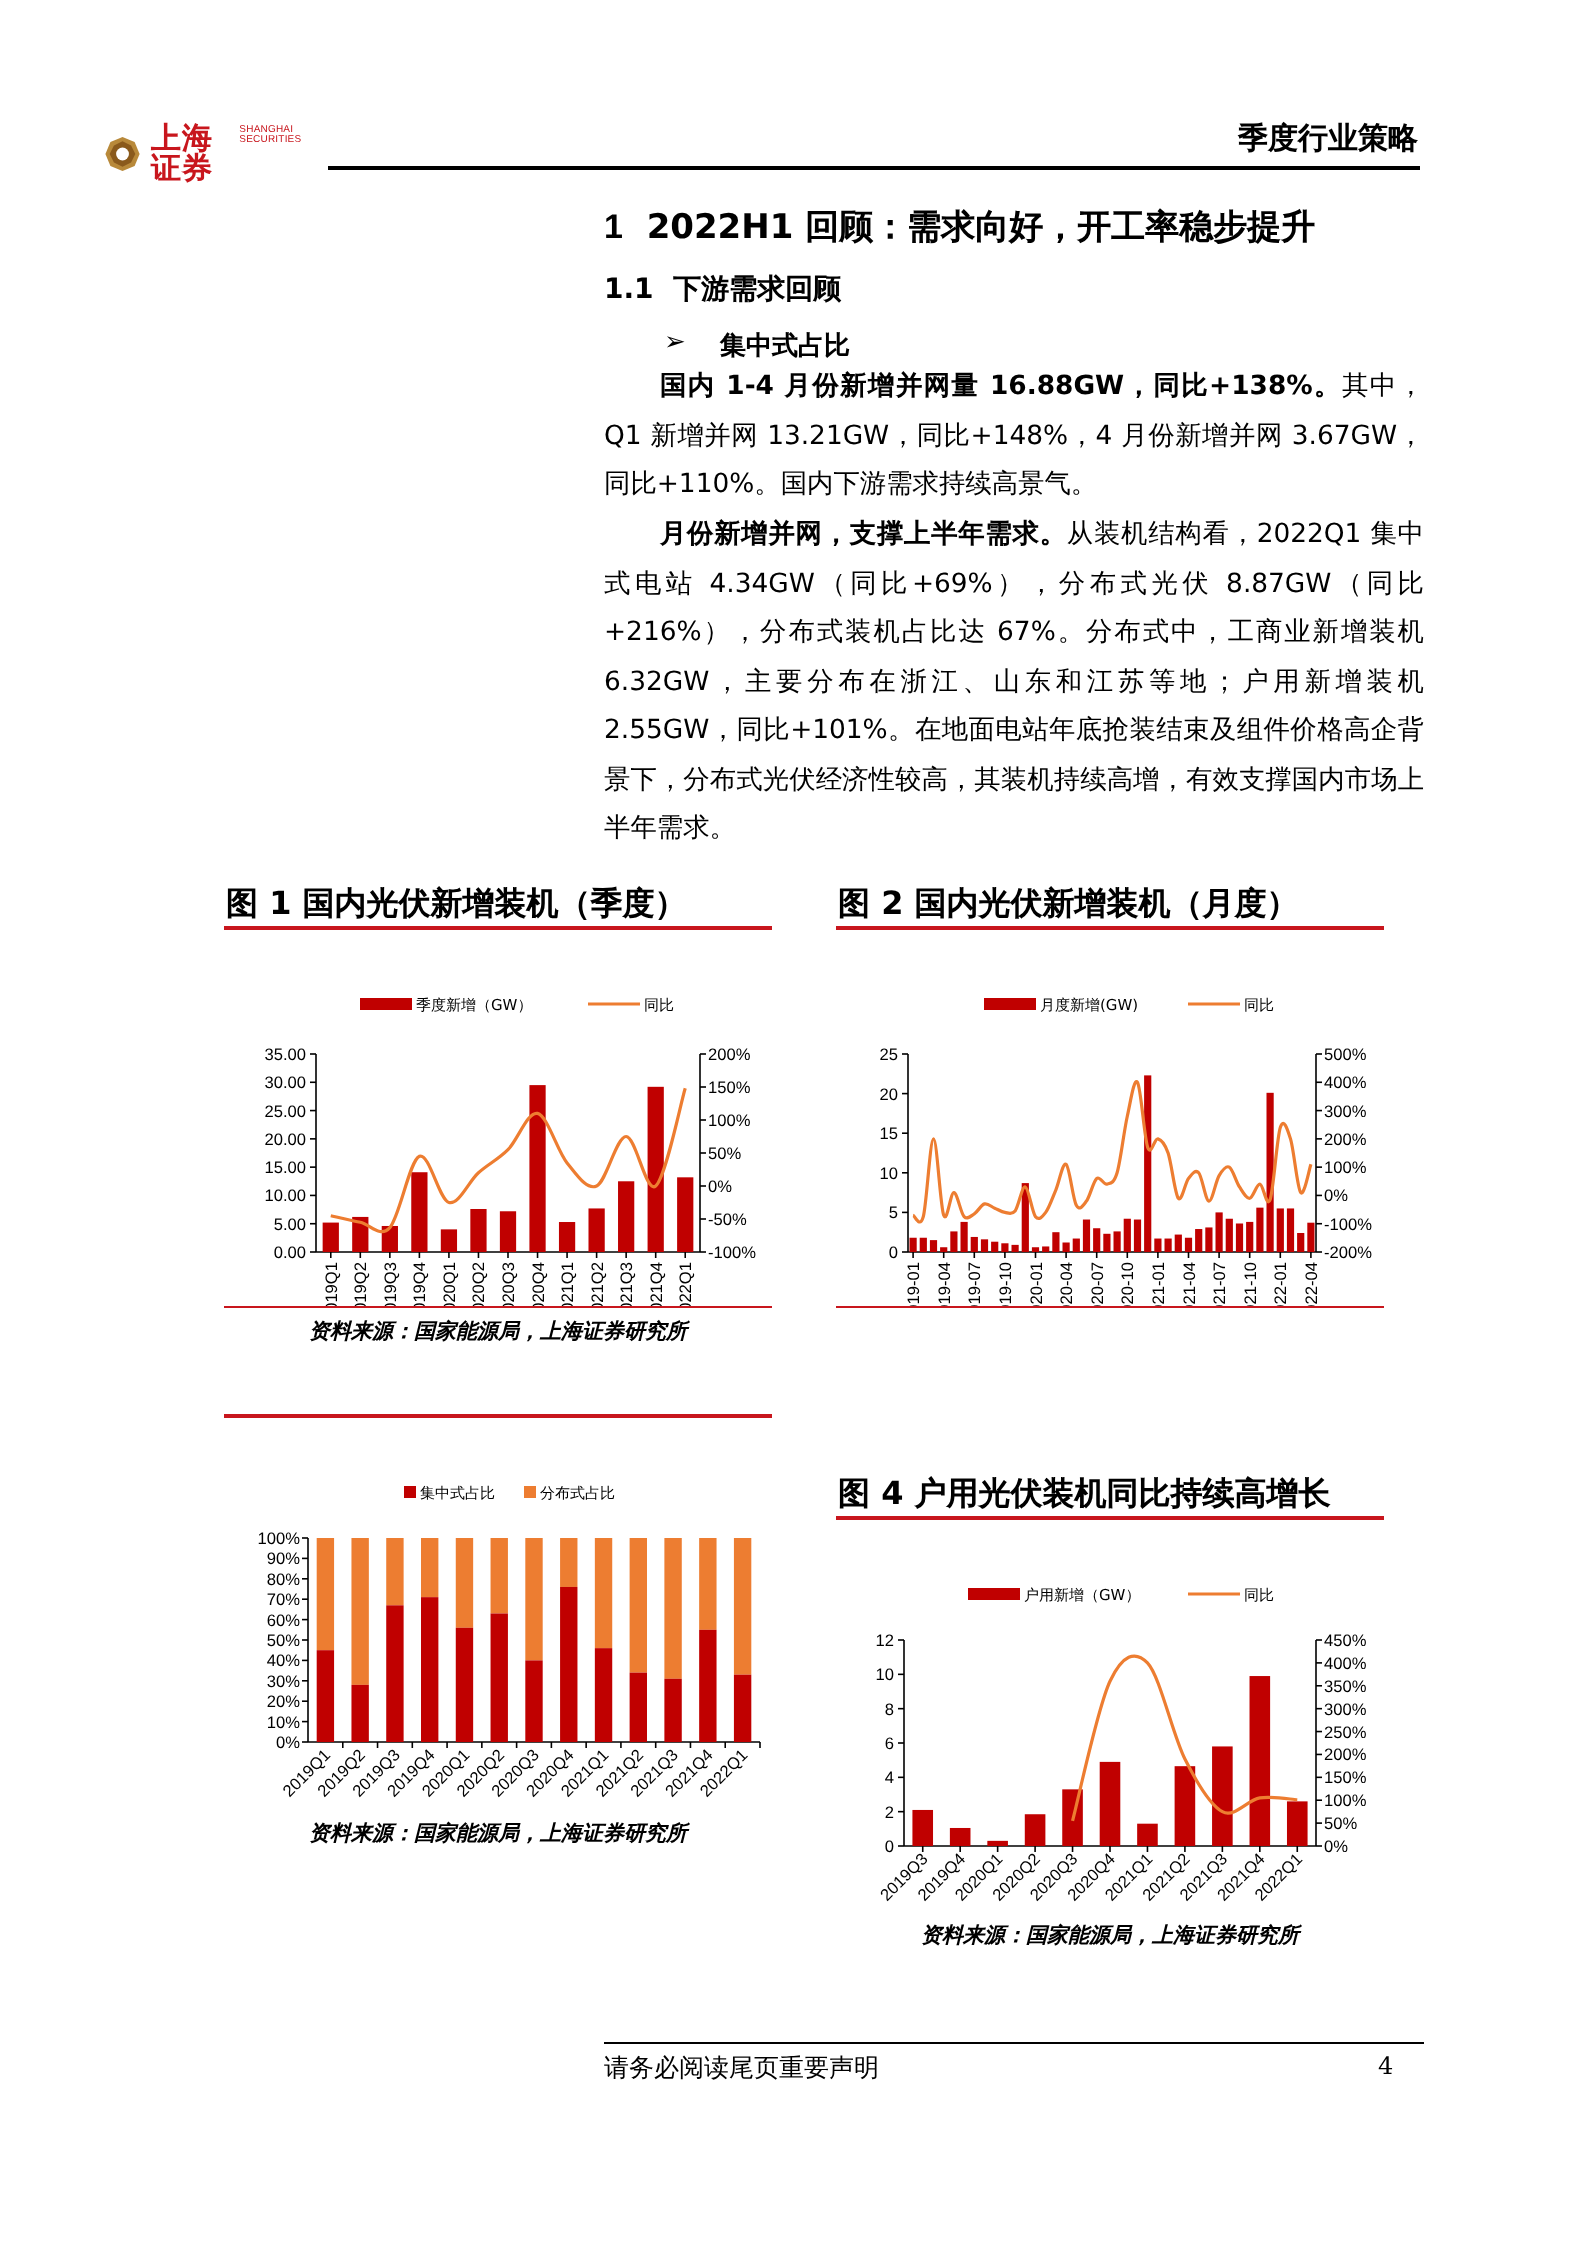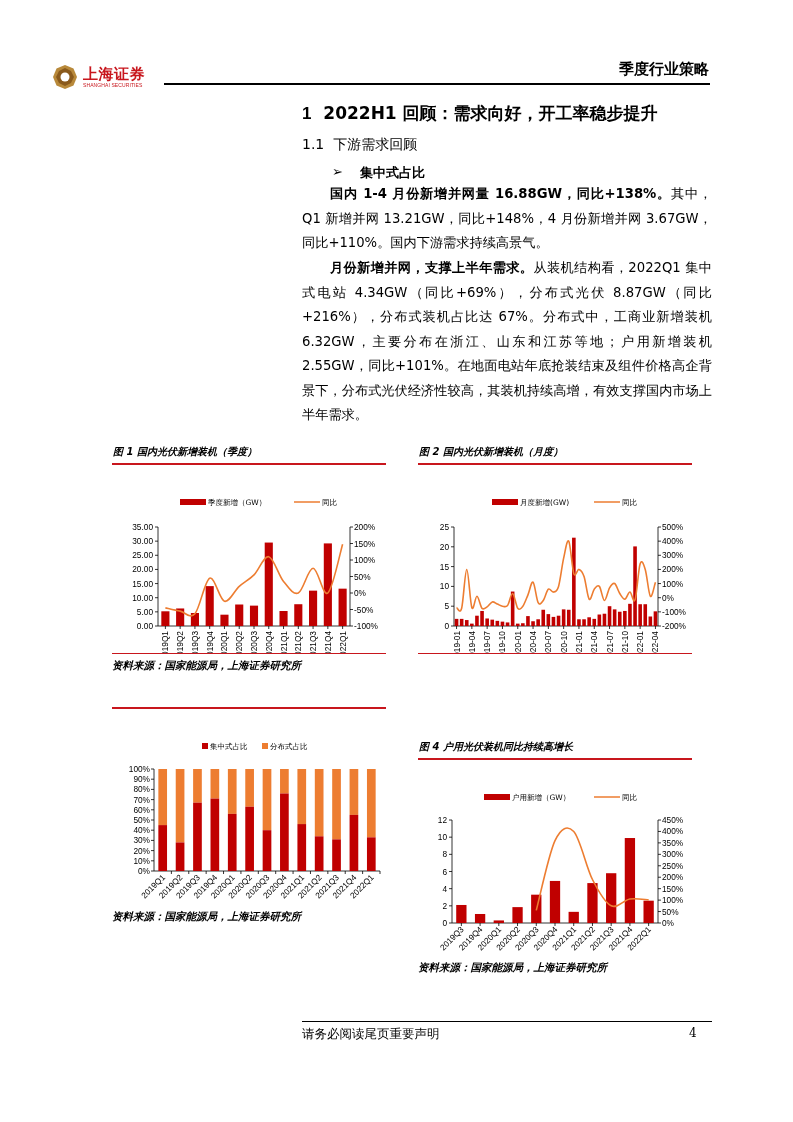--- a/index.html
+++ b/index.html
@@ -1,37 +1,37 @@
 <!DOCTYPE html>
 <html><head>
 <meta charset="utf-8">
 <style>
   html, body { margin:0; padding:0; background:#ffffff; }
   body { width:793px; height:1122px; position:relative; font-family:"DejaVu Sans", "Liberation Sans", sans-serif; color:#000; overflow:hidden; }
   .abs { position:absolute; }
   .logo { left:52px; top:62px; width:110px; height:30px; display:flex; align-items:center; gap:5px; }
   .logo-mark { width:26px; height:26px; }
-  .logo-text { display:flex; flex-direction:column; line-height:1;justify-content:center; }
+  .logo-text { display:flex; flex-direction:row; line-height:1;justify-content:center; }
   .logo-cn { color:#c8161d; font-size:15px; font-weight:bold; letter-spacing:0.5px; }
   .logo-en { color:#c8161d; font-size:5px; font-family:"Liberation Sans", sans-serif; margin-top:1px; letter-spacing:0.1px; }
   .header-right { right:84px; top:60px; font-size:15px; font-weight:bold; }
   .header-rule { left:164px; top:83px; width:546px; height:2px; background:#000; }
   .h1 { left:302px; top:102px; font-size:17px; font-weight:bold; white-space:nowrap; }
   .h1 .num { font-family:"Liberation Sans", sans-serif; }
-  .h2 { left:302px; top:136px; font-size:14px; font-weight:normal; white-space:nowrap; }
+  .h2 { left:302px; top:136px; font-size:14px; font-weight:bold; white-space:nowrap; }
   .bullet { left:332px; top:164px; font-size:13px; font-weight:bold; }
   .bullet-label { left:360px; top:164px; font-size:13px; font-weight:bold; }
   .para { left:302px; width:410px; font-size:13.2px; line-height:24.5px; text-indent:28px; text-align:justify; }
   .para b { font-weight:bold; }
   .p1 { top:182px; }
   .p2 { top:256px; }
   .fig { position:absolute; width:274px; }
-  .fig-title { font-size:10px; font-weight:bold; padding-left:1px; height:14px; line-height:14px; white-space:nowrap;font-style:italic; }
+  .fig-title { font-size:16px; font-weight:bold; padding-left:1px; height:14px; line-height:14px; white-space:nowrap; }
   .fig-rule { height:1.5px; background:#c8161d; margin-top:4px; }
-  .fig-src { font-size:10.5px; font-weight:bold; font-style:italic; white-space:nowrap; margin-top:5px; }
+  .fig-src { font-size:10.5px; font-weight:bold; font-style:italic; white-space:nowrap; margin-top:5px;text-align:center; }
   .fig-src-rule { height:1.5px; background:#c8161d; }
   .chart { position:relative; width:274px; }
   .chart svg { display:block; }
   .footer-rule { left:302px; top:1021px; width:410px; height:1px; background:#000; }
   .footer-text { left:302px; top:1026px; font-size:12.5px; font-weight:normal; }
   .page-num { left:689px; top:1026px; font-size:12px; font-family:"DejaVu Serif", serif; }
   .axis-t { font-family:"Liberation Sans", sans-serif; font-size:8.3px; fill:#000; }
   .leg-t { font-size:7.5px; fill:#000; }
 </style>
 </head>

